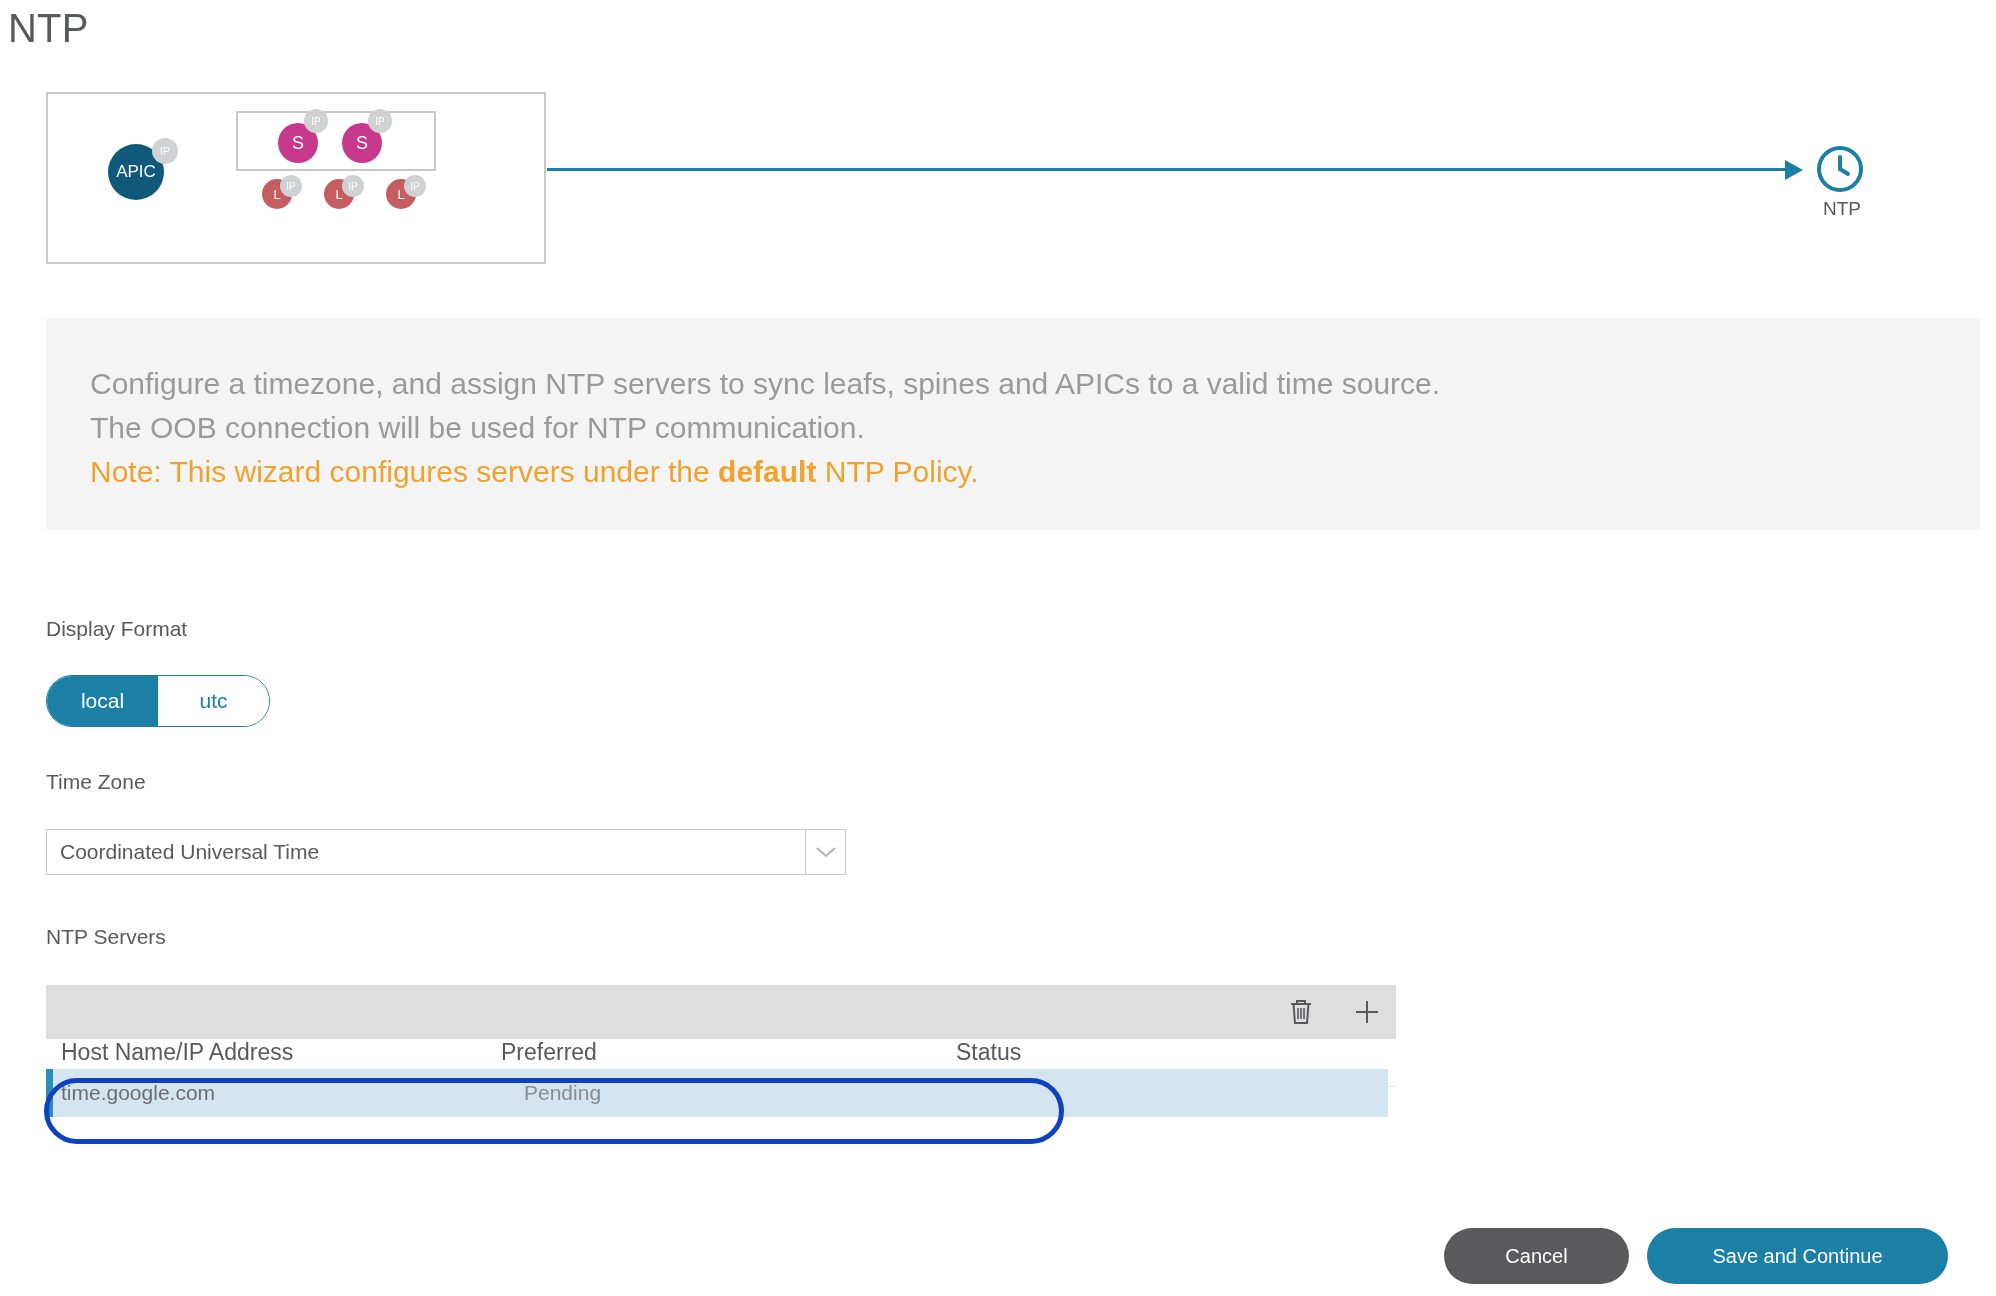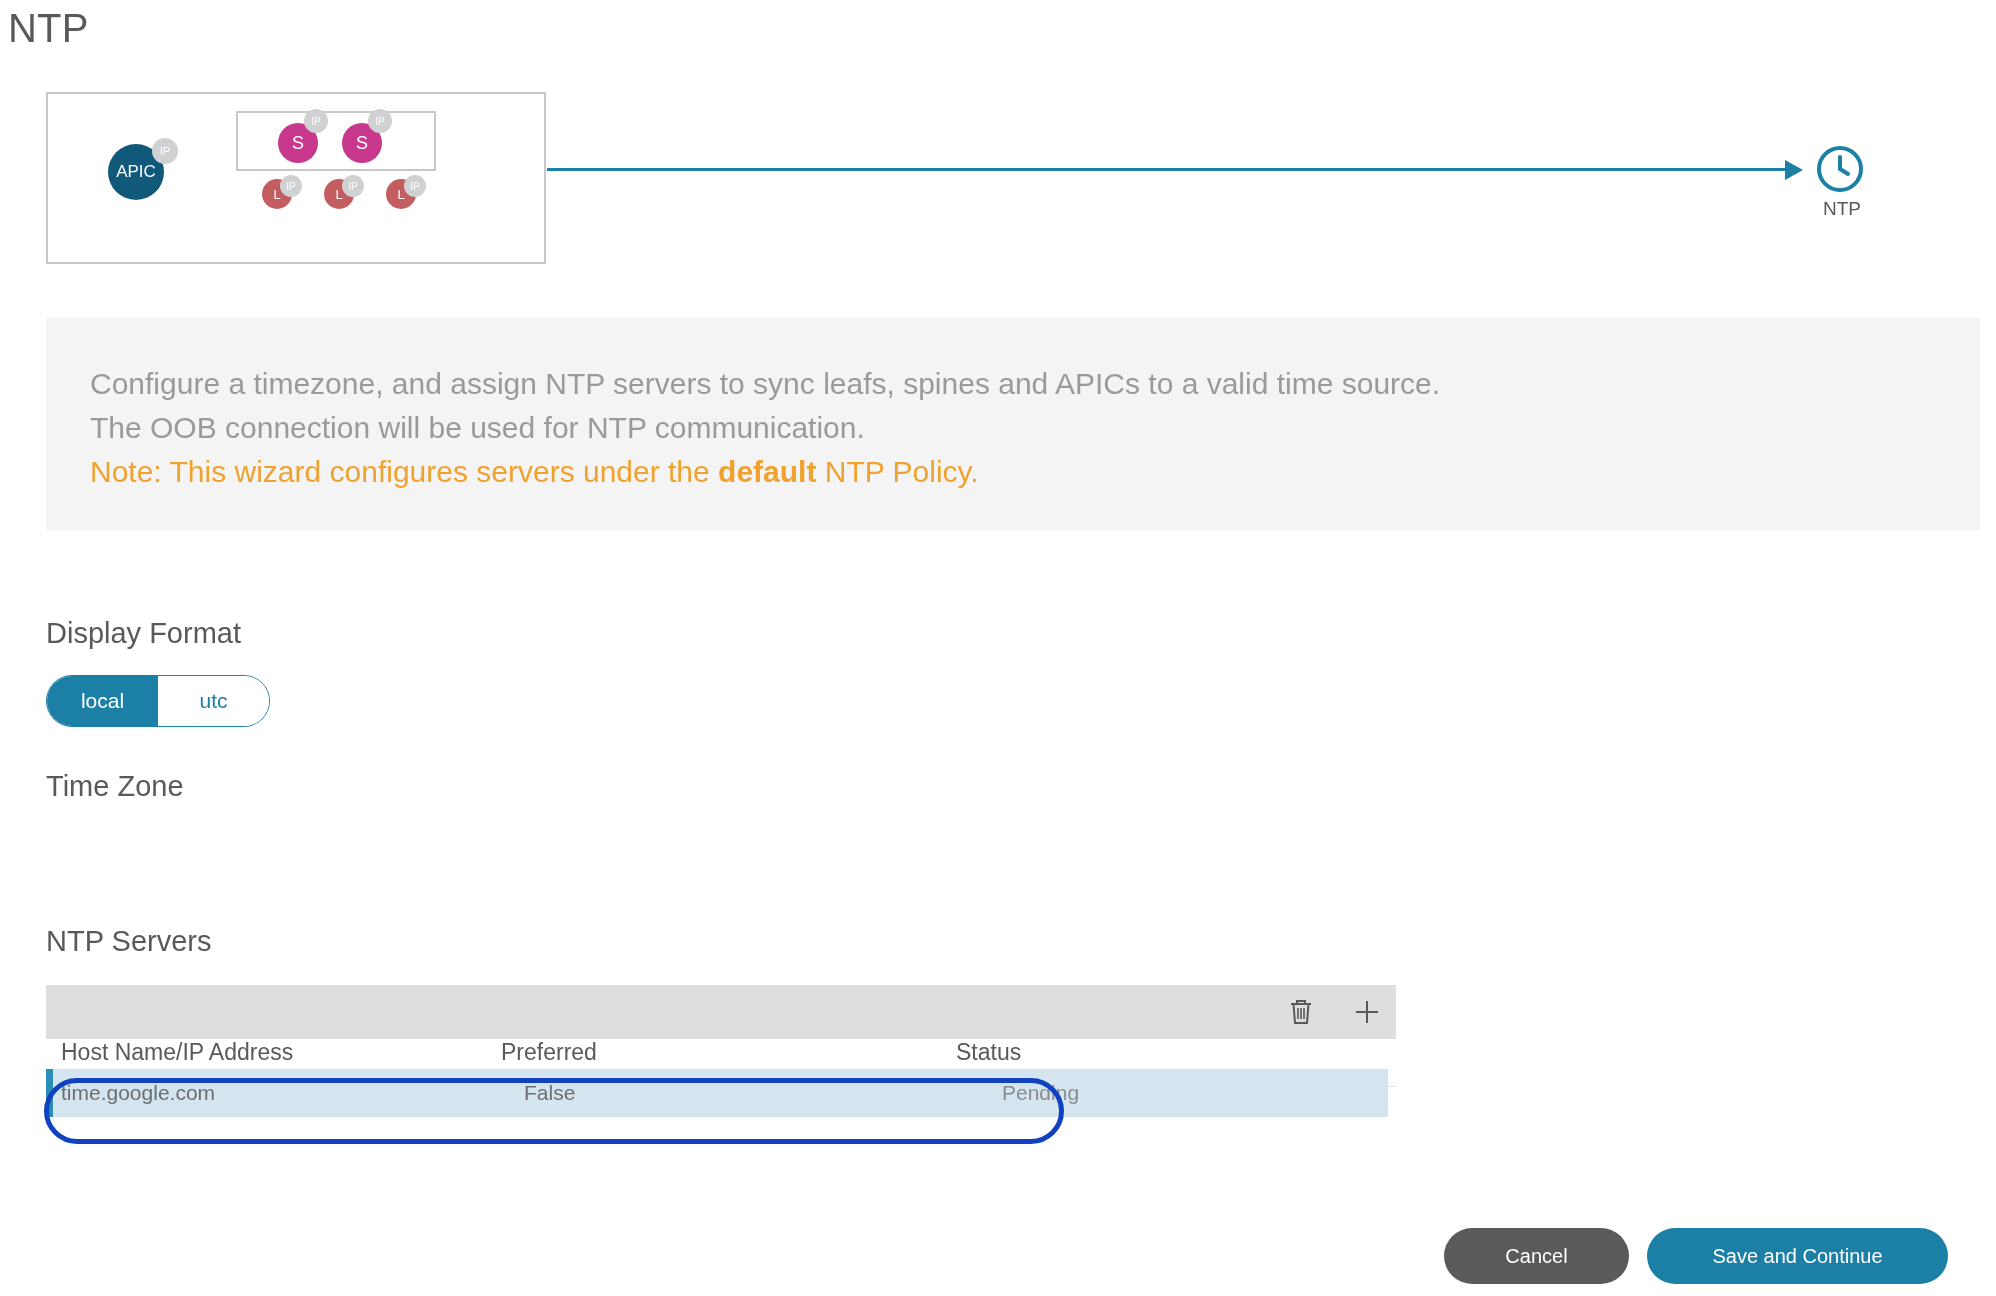--- a/index.html
+++ b/index.html
@@ -157,21 +157,21 @@
     font-weight: 400;
   }
   .info-note {
     color: #f0a22e;
   }
   .info-note b { font-weight: 700; }
 
   
   .field-label {
     position: absolute;
-    font-size: 29px;
+    font-size: 21px;
     color: #58595b;
     font-weight: 400;
   }
   .label-display-format { left: 46px; top: 617px; }
   .label-time-zone { left: 46px; top: 770px; }
   .label-ntp-servers { left: 46px; top: 925px; }
 
   
   .toggle {
     position: absolute;
@@ -395,20 +395,28 @@
     </div>
   </div>
 
   <div class="field-label label-display-format">Display Format</div>
   <div class="toggle">
     <div class="toggle-opt active">local</div>
     <div class="toggle-opt inactive">utc</div>
   </div>
 
   <div class="field-label label-time-zone">Time Zone</div>
+  <div class="select-wrap">
+    <div class="select-value">Coordinated Universal Time</div>
+    <div class="select-arrow">
+      <svg width="22" height="14" viewBox="0 0 22 14">
+        <polyline points="2,3 11,11 20,3" fill="none" stroke="#b0b2b4" stroke-width="2"></polyline>
+      </svg>
+    </div>
+  </div>
 
   <div class="field-label label-ntp-servers">NTP Servers</div>
 
   <div class="table-toolbar">
     <div class="toolbar-icons">
       <div class="icon-btn">
         <svg width="26" height="28" viewBox="0 0 26 28">
           <line x1="3" y1="6" x2="23" y2="6" stroke="#58595b" stroke-width="2"></line>
           <path d="M9 6 V3 H17 V6" fill="none" stroke="#58595b" stroke-width="2"></path>
           <path d="M5.5 6 L7 25 H19 L20.5 6" fill="none" stroke="#58595b" stroke-width="2"></path>
@@ -428,21 +436,20 @@
 
   <div class="table-header">
     <div class="col-host th">Host Name/IP Address</div>
     <div class="col-pref th">Preferred</div>
     <div class="col-status th">Status</div>
   </div>
 
   <div class="table-row">
     <div class="row-accent"></div>
     <div class="col-host td">time.google.com</div>
-    <div class="col-pref td">False</div>
     <div class="col-status td td-status">Pending</div>
   </div>
 
   <div class="row-highlight"></div>
 
   <div class="btn btn-cancel">Cancel</div>
   <div class="btn btn-save">Save and Continue</div>
 
 </div>
 

